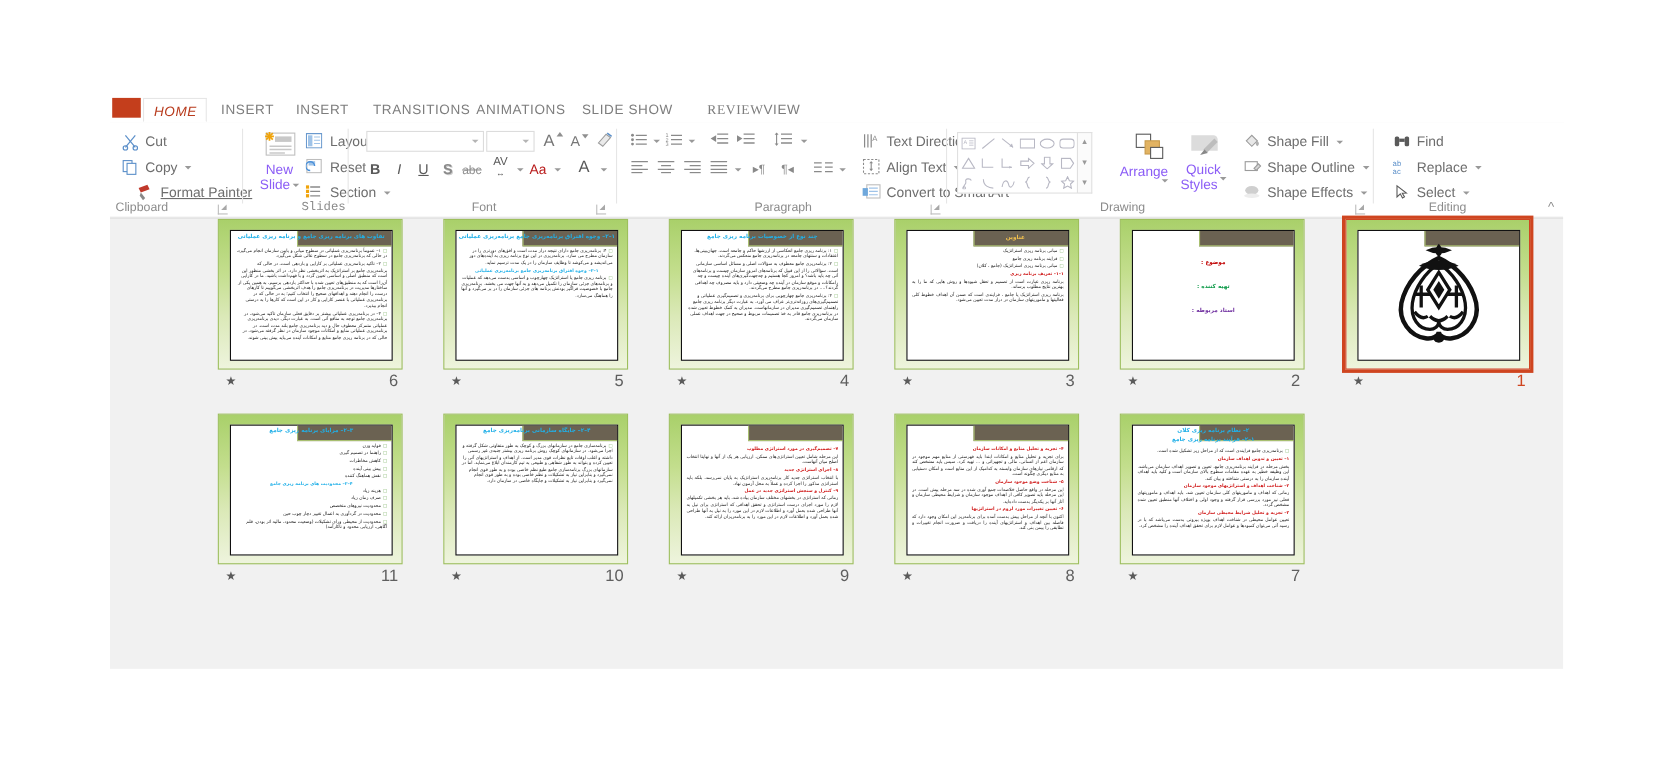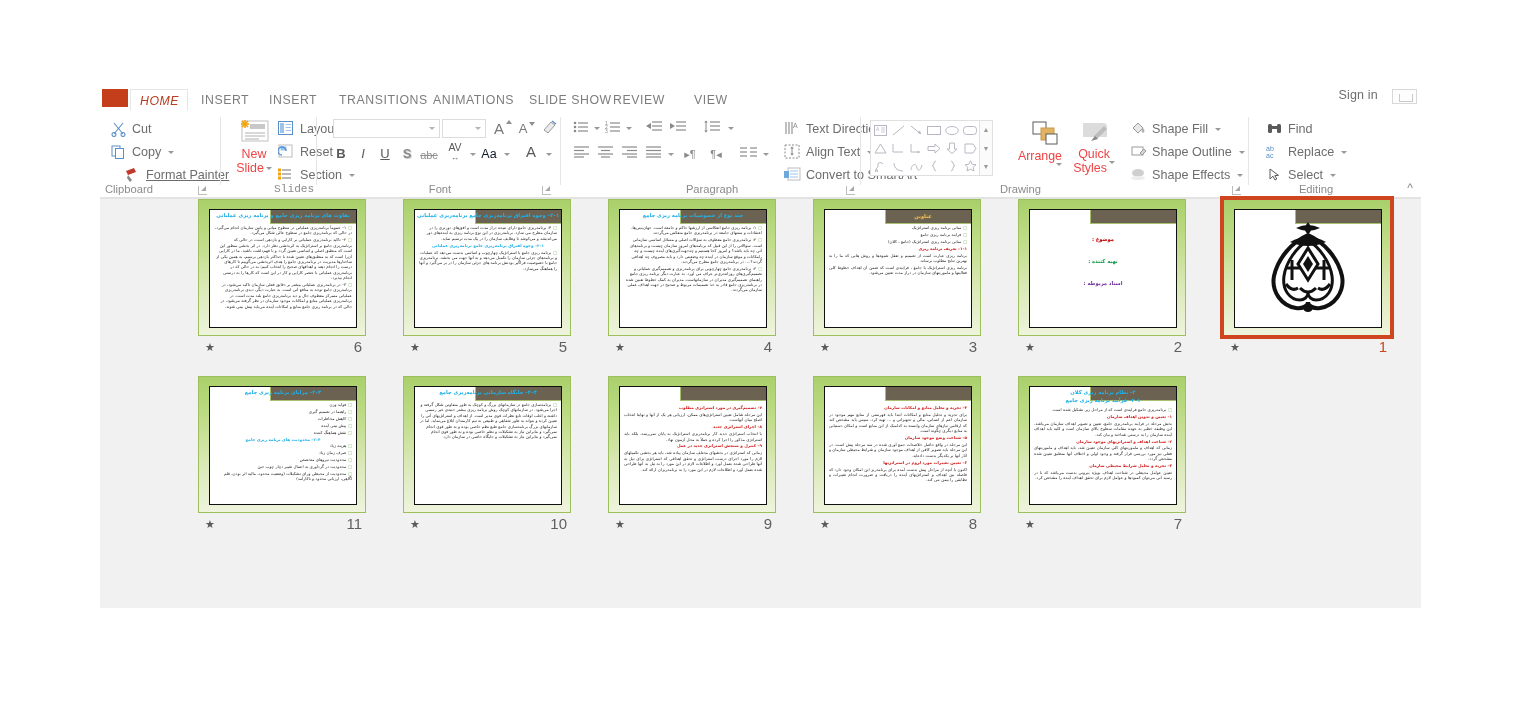--- a/index.html
+++ b/index.html
@@ -90,21 +90,21 @@
   }
   .cmd .ic { display: inline-block; width: 17px; height: 16px; position: relative; flex: 0 0 17px; }
   .caret { display:inline-block; width:0;height:0;
     border-left:3.2px solid transparent;border-right:3.2px solid transparent;
     border-top:3.8px solid #999; margin-left: 2px; }
 
   
   .bigbtn {
     position: absolute; display: flex; flex-direction: column;
     align-items: center; justify-content: flex-start;
-    font-size: 12.4px; color: #ef4444; text-align: center; line-height: 14px;
+    font-size: 12.4px; color: #8b5cf6; text-align: center; line-height: 14px;
   }
 
   
   .fbtn {
     position: absolute; font-size: 13px; color: #777;
     text-align: center; line-height: 18px; width: 18px; height: 18px;
   }
   .combobox {
     position: absolute; border: 1px solid #dcdcdc; background: #fff;
     height: 19px;
@@ -197,34 +197,30 @@
   .slide-num.sel { color: #cf4520; }
 
   
   .bism { position:absolute; left:50%; top:50%; transform:translate(-50%,-50%); }
 </style>
 </head>
 <body>
 
 <div id="app-window">
 
-  <div class="titlebar">
-    <div class="signin">Sign in</div>
-    <div class="signin-box"></div>
-  </div>
 
   <div class="tabstrip">
     <div class="file-tab"></div>
     <div class="tab active" style="left:30px;width:58px;font-style:italic;">HOME</div>
     <div class="tab" style="left:92px;">INSERT</div>
     <div class="tab" style="left:160px;">INSERT</div>
     <div class="tab" style="left:230px;">TRANSITIONS</div>
     <div class="tab" style="left:324px;">ANIMATIONS</div>
     <div class="tab" style="left:420px;">SLIDE SHOW</div>
-    <div class="tab" style="left:504px;">REVIEW</div>
+    <div class="tab" style="left:534px;font-family:Liberation Serif, serif;">REVIEW</div>
     <div class="tab" style="left:585px;">VIEW</div>
   </div>
 
   <div class="ribbon">
 
     <div class="grp" style="left:0px;width:122px;">
       <div class="cmd" style="left:10px;top:8px;">
         <span class="ic">
           <svg width="17" height="16" viewBox="0 0 17 16">
             <g stroke="#5b8fc9" stroke-width="1.1" fill="none">
@@ -352,21 +348,21 @@
       <div class="fbtn" style="left:14px;top:34px;font-weight:bold;color:#5a5a5a;">B</div>
       <div class="fbtn" style="left:36px;top:34px;font-style:italic;color:#5a5a5a;">I</div>
       <div class="fbtn" style="left:58px;top:34px;text-decoration:underline;color:#5a5a5a;">U</div>
       <div class="fbtn" style="left:80px;top:34px;font-weight:bold;color:#8a8a8a;text-shadow:1px 1px 0 #ccc;">S</div>
       <div class="fbtn" style="left:99px;top:35px;font-size:11px;text-decoration:line-through;color:#909090;width:24px;">abc</div>
       <div class="fbtn" style="left:126px;top:31px;font-size:10.5px;color:#5a5a5a;width:22px;line-height:11px;">
         <span>AV</span>
         <div style="font-size:8px;margin-top:-1px;">↔</div>
       </div>
       <div class="caret" style="position:absolute;left:150px;top:42px;"></div>
-      <div class="fbtn" style="left:160px;top:34px;font-size:12.5px;color:#0f172a;width:22px;">Aa</div>
+      <div class="fbtn" style="left:160px;top:34px;font-size:12.5px;color:#b91c1c;width:22px;">Aa</div>
       <div class="caret" style="position:absolute;left:184px;top:42px;"></div>
       <div class="fbtn" style="left:204px;top:32px;font-size:15px;color:#5a5a5a;">A</div>
       <div class="caret" style="position:absolute;left:226px;top:42px;"></div>
 
       <div class="grp-label">Font</div>
       <div class="dlg-launcher" style="left:224px;"></div>
       <div class="grp-sep" style="left:242px;"></div>
     </div>
 
     <div class="grp" style="left:462px;width:300px;">

